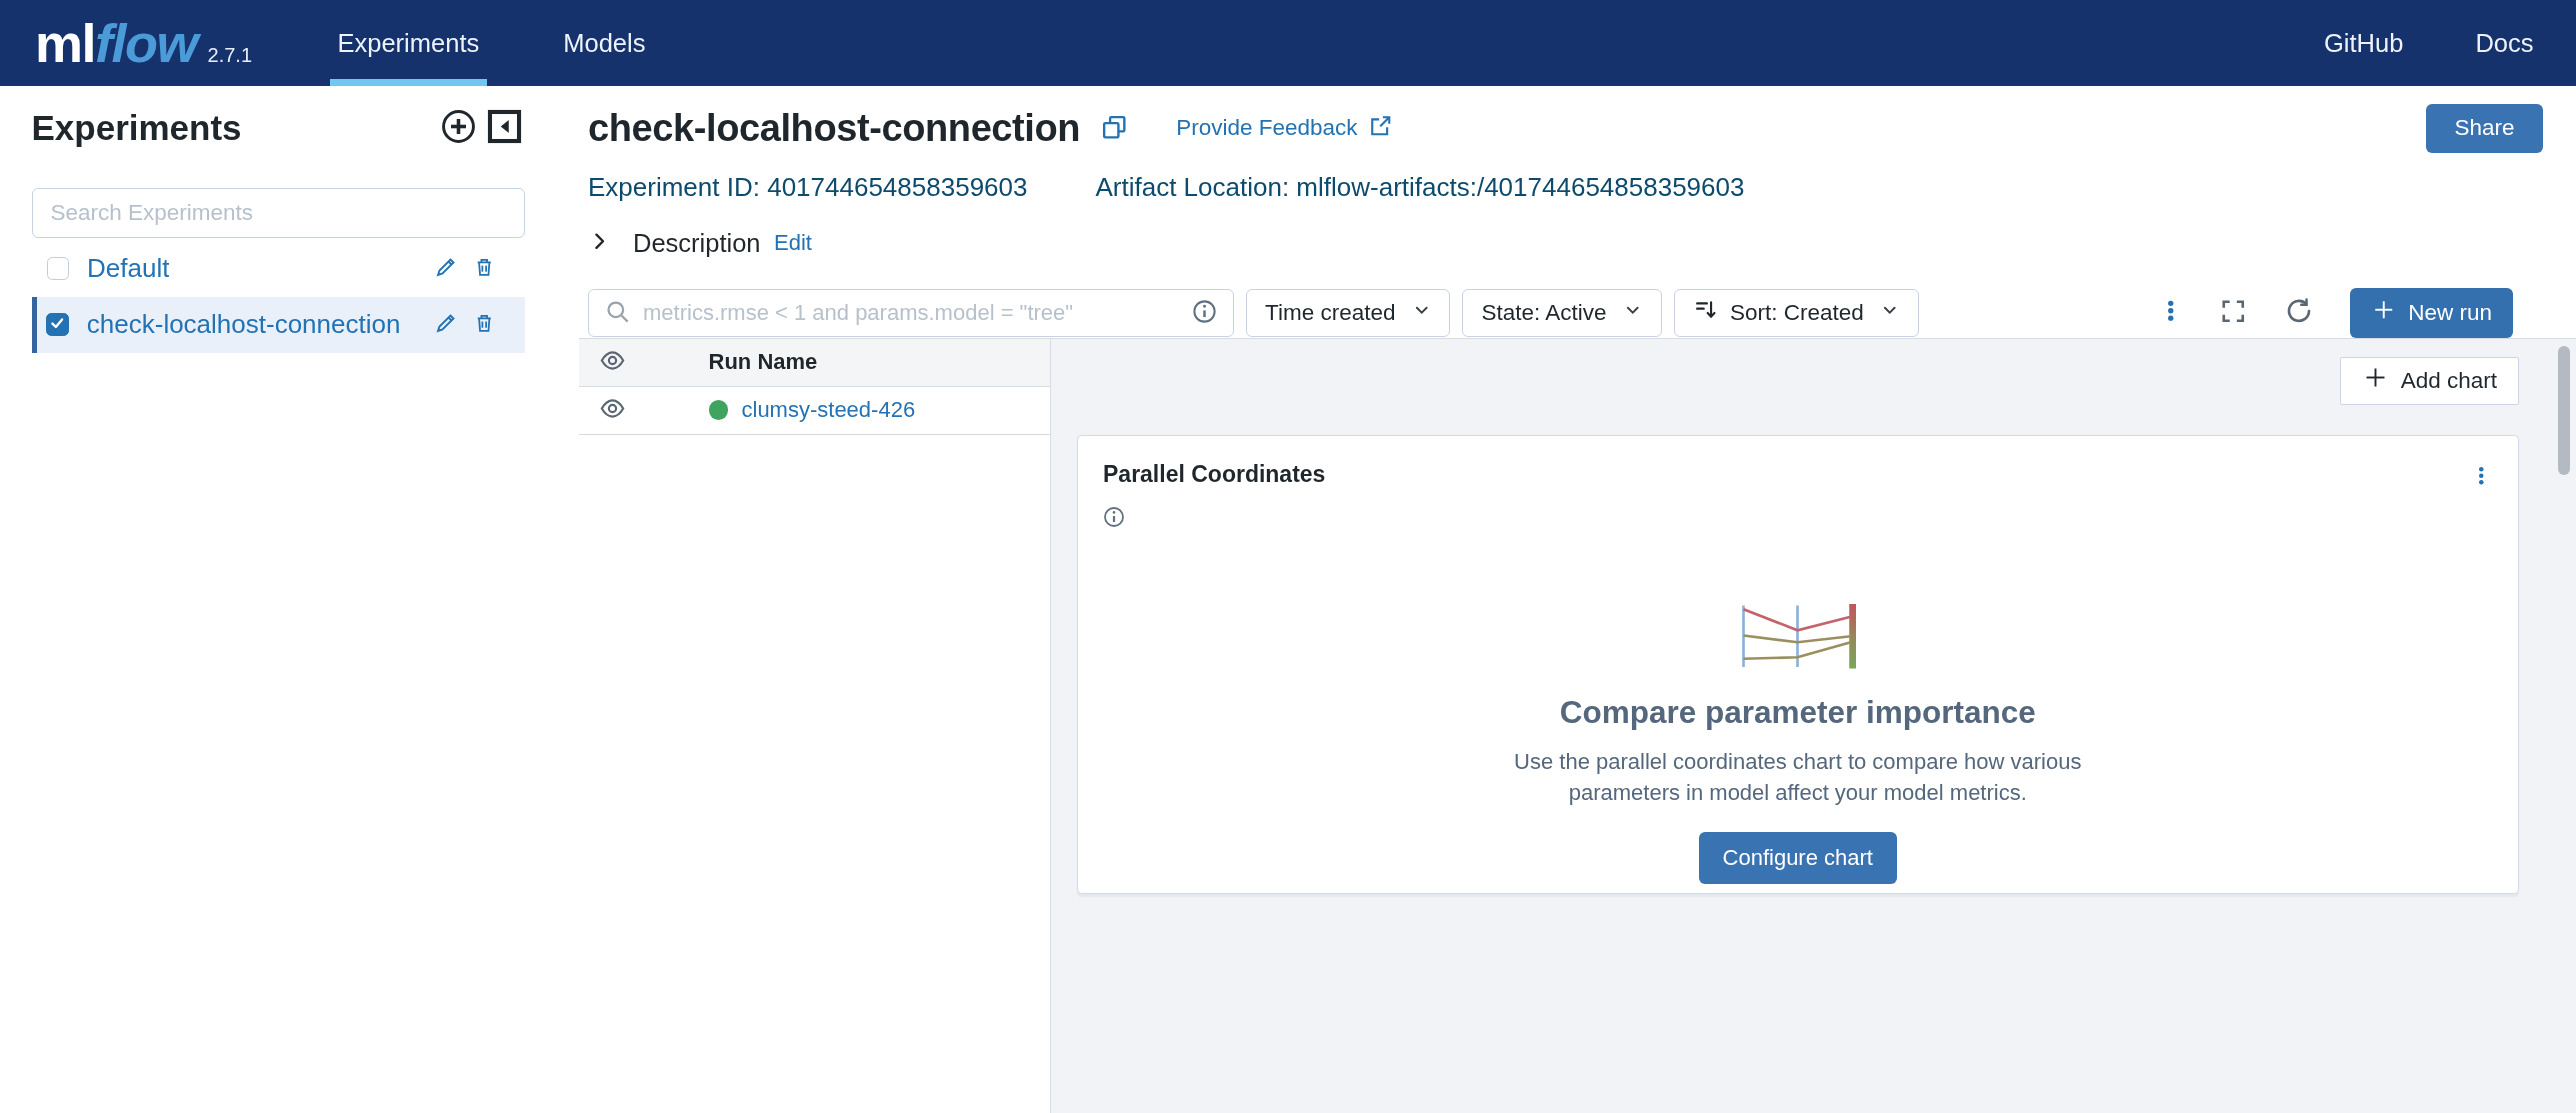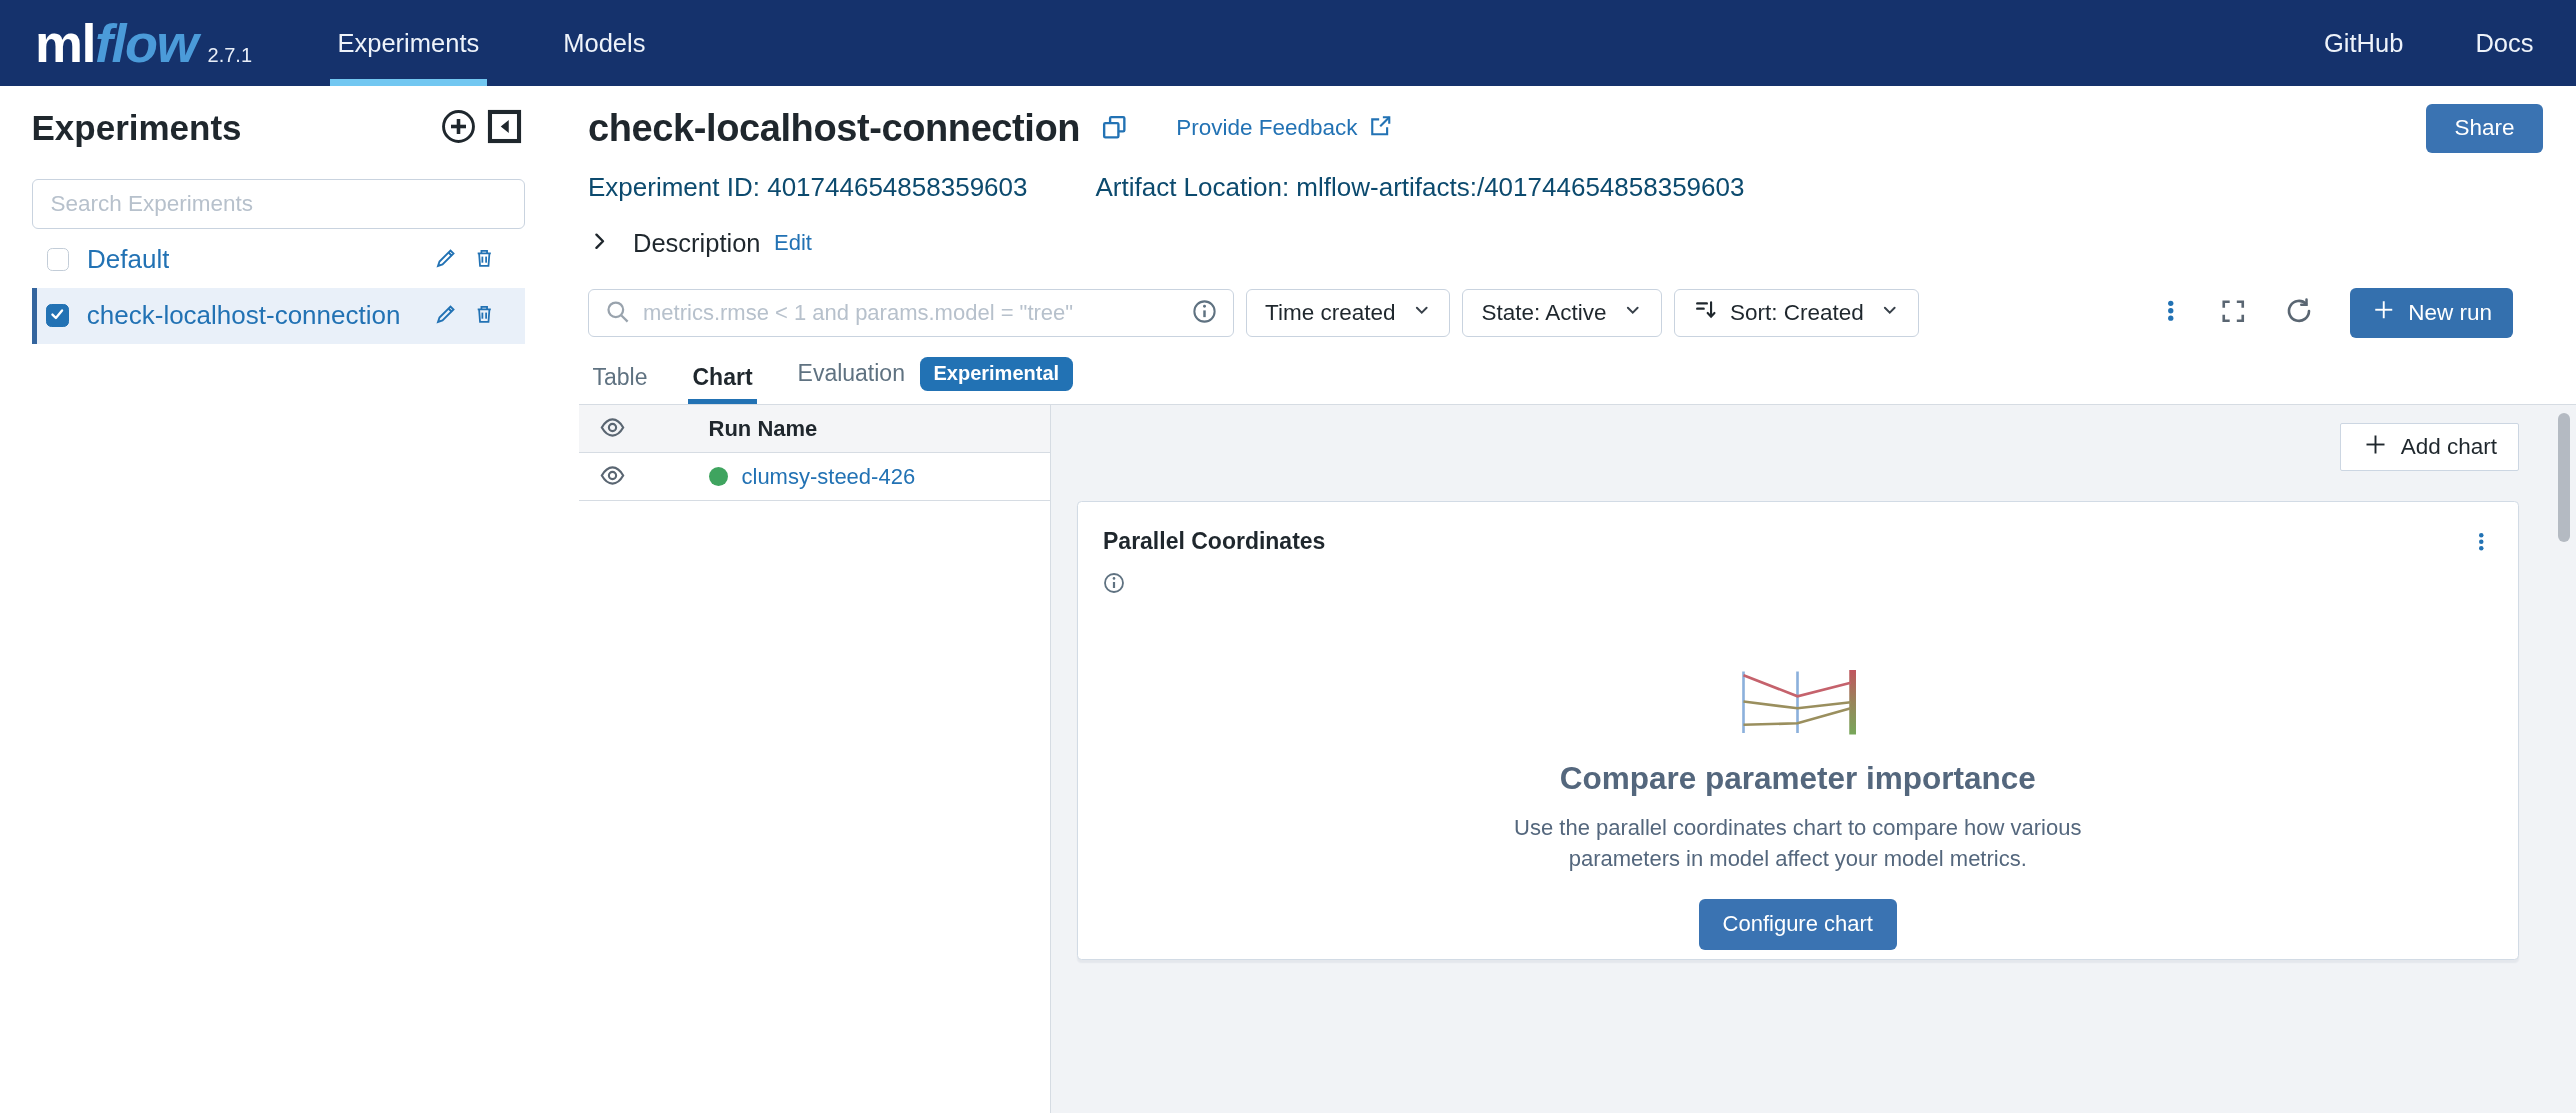--- a/index.html
+++ b/index.html
@@ -21,21 +21,21 @@
 
   
   .app { display:flex; height:1028px; }
 
   
   .sidebar { width:555px; flex:none; padding:19.5px 30px 0 31.5px; }
   .sidebar-head { display:flex; align-items:center; }
   .sidebar-title { font-size:35px; font-weight:700; color:#1f272d; }
   .sidebar-head-icons { margin-left:auto; display:flex; align-items:center; gap:6px; }
   .icon-btn { background:none; border:none; cursor:pointer; display:flex; align-items:center; padding:0; }
-  .sidebar-search { margin-top:29px; width:100%; height:50px; border:0.8px solid #c9d3df; border-radius:6px;
+  .sidebar-search { margin-top:38px; width:100%; height:50px; border:0.8px solid #c9d3df; border-radius:6px;
                     padding:6px 18px; font-size:22.5px; color:#1f272d; outline:none; font-family:inherit; }
   .sidebar-search::placeholder { color:#b7c1cc; }
   .exp-list { margin-top:3px; }
   .exp-row { height:56px; display:flex; align-items:center; padding:0 30px 0 15px; }
   .exp-row.selected { background:#e9f0f9; border-left:5.3px solid #34659e; padding-left:9.8px; }
   .checkbox { width:22.5px; height:22.5px; border:1.5px solid #c3cdd8; border-radius:5.3px; background:#fff; flex:none; cursor:pointer; }
   .checkbox.checked { background:#2272b4; border-color:#2272b4; display:flex; align-items:center; justify-content:center; }
   .exp-name { margin-left:18px; font-size:26px; color:#2272b4; cursor:pointer; white-space:nowrap; overflow:hidden; text-overflow:ellipsis; }
   .exp-actions { margin-left:auto; display:flex; align-items:center; gap:15px; }
 
@@ -331,28 +331,20 @@
             <svg width="25.5" height="25.5" viewBox="0 0 24 24" fill="none" stroke="#ffffff" stroke-width="1.8">
                 <line x1="12" y1="4" x2="12" y2="20"></line>
                 <line x1="4" y1="12" x2="20" y2="12"></line>
               </svg>
           </span>
           <span>New run</span>
         </button>
       </div>
     </div>
 
-    <div class="tabs">
-      <div class="tab">Table</div>
-      <div class="tab active">Chart</div>
-      <div class="tab">
-        <span>Evaluation</span>
-        <span class="tab-badge">Experimental</span>
-      </div>
-    </div>
 
     <div class="content">
       <div class="runs">
         <div class="runs-header">
           <button class="icon-btn">
             <span>
               <svg width="27" height="27" viewBox="0 0 24 24" fill="none" stroke="#5a6672" stroke-width="1.9">
                 <path d="M2.5 12 C5.5 6.8 8.6 4.8 12 4.8 C15.4 4.8 18.5 6.8 21.5 12 C18.5 17.2 15.4 19.2 12 19.2 C8.6 19.2 5.5 17.2 2.5 12 Z"></path>
                 <circle cx="12" cy="12" r="3.2"></circle>
               </svg>

